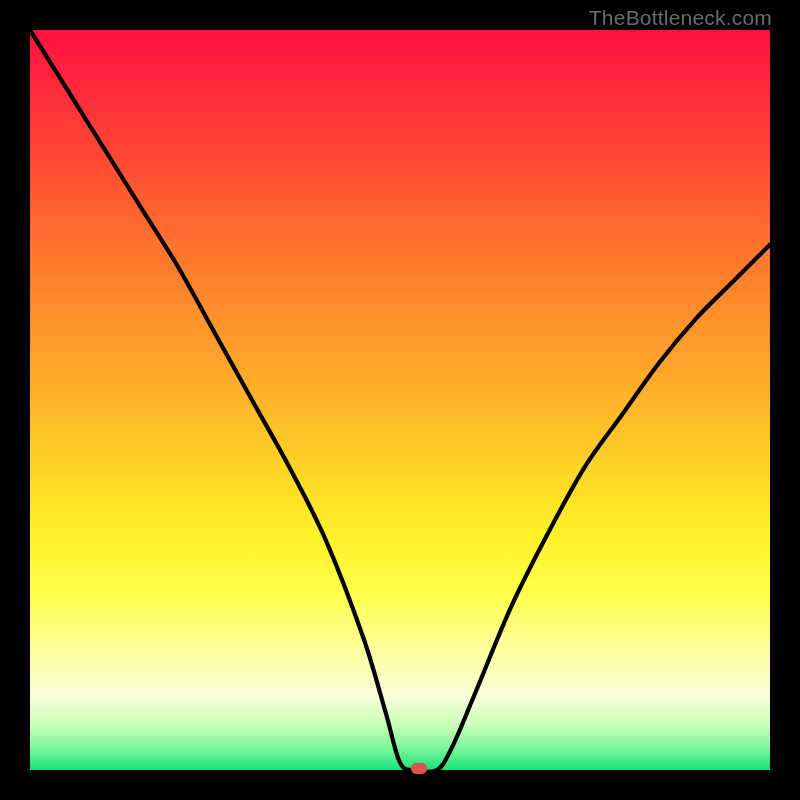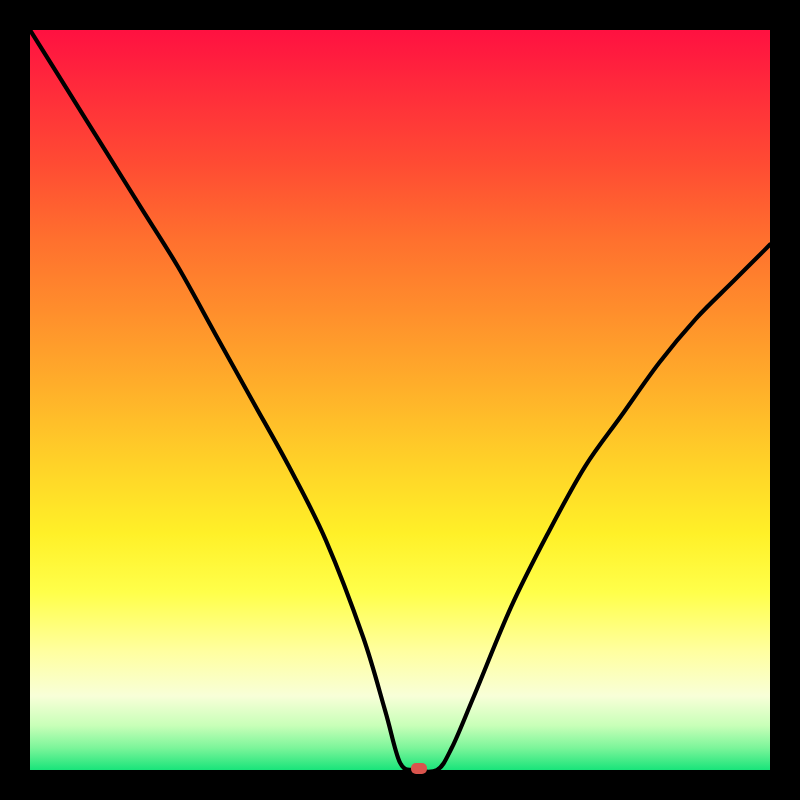--- a/index.html
+++ b/index.html
@@ -59,20 +59,21 @@
     position: absolute;
     left: 0;
     top: 0;
   }
 </style>
 </head>
 <body>
 
 <div class="frame">
 
+  <div class="watermark">TheBottleneck.com</div>
 
   <div class="plot-area">
 
     <svg class="curve" width="740" height="740" viewBox="0 0 740 740">
       <path id="curve-path" fill="none" stroke="#000" stroke-width="4.2" stroke-linecap="round" stroke-linejoin="round" d="M 0.0 0.0 C 6.2 9.9, 24.7 39.5, 37.0 59.2 C 49.3 78.9, 61.7 98.7, 74.0 118.4 C 86.3 138.1, 98.7 157.9, 111.0 177.6 C 123.3 197.3, 135.7 215.8, 148.0 236.8 C 160.3 257.8, 172.7 281.2, 185.0 303.4 C 197.3 325.6, 209.7 347.8, 222.0 370.0 C 234.3 392.2, 246.7 413.2, 259.0 436.6 C 271.3 460.0, 283.7 482.2, 296.0 510.6 C 308.3 539.0, 323.1 578.4, 333.0 606.8 C 342.9 635.2, 349.0 659.8, 355.2 680.8 C 361.4 701.8, 365.1 722.7, 370.0 732.6 C 374.9 742.5, 378.6 738.8, 384.8 740.0 C 391.0 741.2, 400.8 743.7, 407.0 740.0 C 413.2 736.3, 415.6 730.1, 421.8 717.8 C 428.0 705.5, 434.1 689.4, 444.0 666.0 C 453.9 642.6, 468.7 604.3, 481.0 577.2 C 493.3 550.1, 505.7 526.6, 518.0 503.2 C 530.3 479.8, 542.7 456.3, 555.0 436.6 C 567.3 416.9, 579.7 402.1, 592.0 384.8 C 604.3 367.5, 616.7 349.0, 629.0 333.0 C 641.3 317.0, 653.7 302.2, 666.0 288.6 C 678.3 275.0, 690.7 263.9, 703.0 251.6 C 715.3 239.3, 733.8 220.8, 740.0 214.6"></path>
     </svg>
 
     <div id="marker" class="marker" style="left: 380.5px; top: 733px;"></div>
   </div>
 </div>

